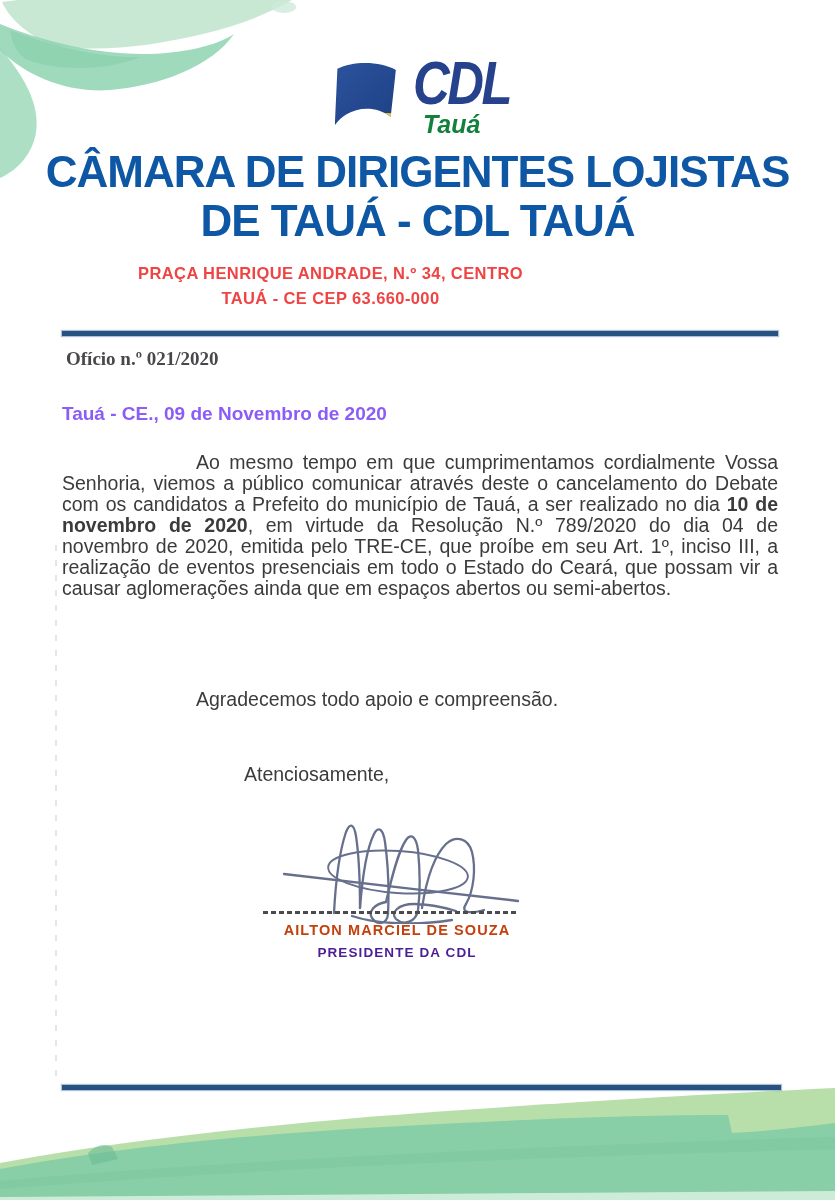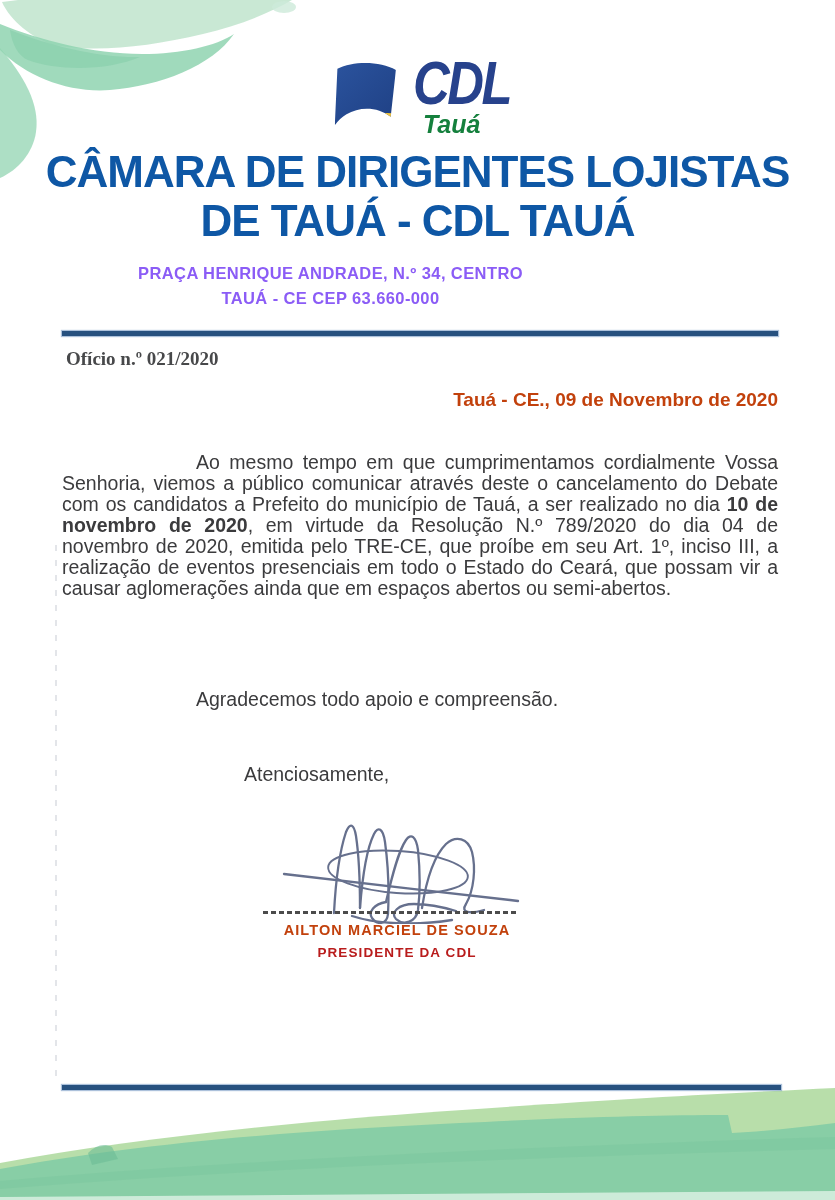--- a/index.html
+++ b/index.html
@@ -23,52 +23,52 @@
   .logo-city{
     font-style:italic;font-weight:bold;color:#15803d;font-size:25px;
     margin-top:3px;margin-left:10px;letter-spacing:0;
   }
   .page-title{
     position:absolute;left:0;top:147px;width:835px;text-align:center;
     color:#0e57a5;font-weight:bold;font-size:44px;line-height:49px;letter-spacing:-1px;margin:0;
   }
   .org-address{
     position:absolute;left:0;top:261px;width:661px;text-align:center;
-    color:#8b5cf6;font-weight:bold;font-size:16.5px;line-height:25px;letter-spacing:.4px;
+    color:#ef4444;font-weight:bold;font-size:16.5px;line-height:25px;letter-spacing:.4px;
   }
   
   .rule{position:absolute;height:4.5px;background:#27517f;box-shadow:0 0 1px 1px rgba(72,118,175,.45);}
   .rule-top{left:62px;top:331px;width:716px;}
   .rule-bottom{left:62px;top:1085px;width:719px;}
   .left-fold{
     position:absolute;left:55px;top:545px;width:2px;height:540px;
     background:repeating-linear-gradient(180deg,rgba(115,125,145,.20) 0 6px,transparent 6px 15px);
   }
   
   .oficio{position:absolute;left:66px;top:348px;font-size:19px;font-weight:bold;color:#47484a;font-family:Liberation Serif, serif;}
-  .dateline{position:absolute;left:62px;top:389px;width:716px;text-align:right;font-size:19px;font-weight:bold;color:#c2410c;}
+  .dateline{position:absolute;left:62px;top:403px;width:716px;text-align:left;font-size:19px;font-weight:bold;color:#8b5cf6;}
   .body-par{
     position:absolute;left:62px;top:452px;width:716px;margin:0;
     font-size:19.5px;line-height:21px;color:#3b3b3d;text-align:justify;text-indent:134px;
   }
   .thanks{position:absolute;left:196px;top:688px;font-size:19.5px;color:#3b3b3d;}
   .closing{position:absolute;left:196px;top:763px;font-size:19.5px;color:#3b3b3d;margin-left:48px;}
   
   .sig-scribble{position:absolute;left:256px;top:816px;width:340px;height:108px;}
   .sig-line{
     position:absolute;left:263px;top:911px;width:255px;height:2.6px;
     background:repeating-linear-gradient(90deg,#4b4b4b 0 5px,transparent 5px 8px);
   }
   .signer-name{
     position:absolute;left:252px;top:922px;width:290px;text-align:center;
     font-size:14.5px;font-weight:bold;letter-spacing:1.1px;color:#c2410c;
   }
   .signer-role{
     position:absolute;left:252px;top:945px;width:290px;text-align:center;
-    font-size:13.5px;font-weight:bold;letter-spacing:1.1px;color:#b91c1c;
+    font-size:13.5px;font-weight:bold;letter-spacing:1.1px;color:#4c1d95;
   }
 </style>
 </head>
 <body>
 
 <div class="page">
 
   <svg class="wc-top" viewBox="0 0 320 200" aria-hidden="true">
     <path d="M 18,0 L 292,0 C 270,13 238,26 203,34 C 148,47 94,53 55,45 C 32,39 10,20 2,2 Z" fill="#bfe4cd" opacity="0.85"></path>
     <ellipse cx="284" cy="7" rx="12" ry="6" fill="#cdeada" opacity="0.8"></ellipse>

